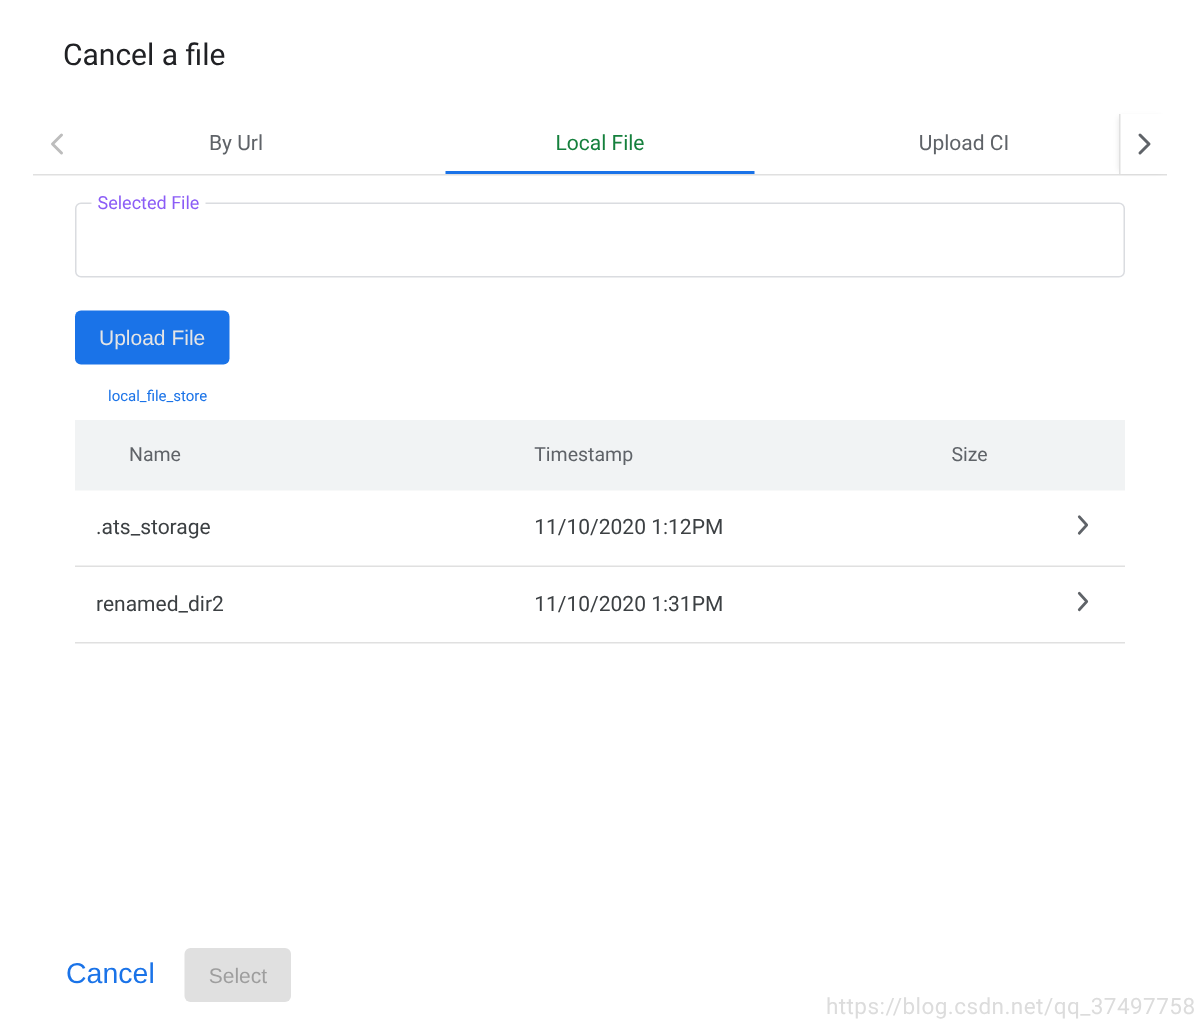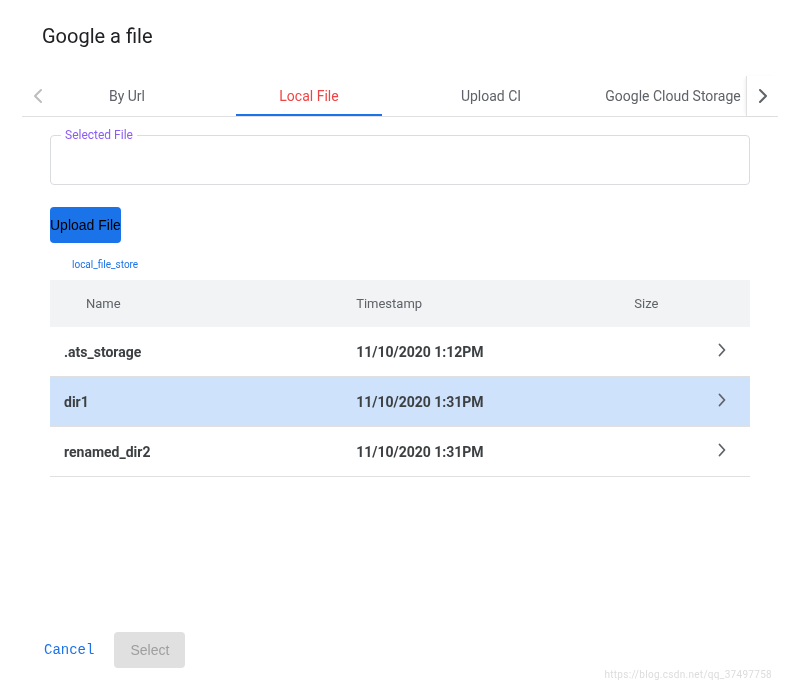--- a/index.html
+++ b/index.html
@@ -50,21 +50,21 @@
   .tab {
     flex: 1;
     text-align: center;
     padding: 12px 0 10px 0;
     font-size: 14px;
     color: #5f6368;
     cursor: pointer;
     border-bottom: 2px solid transparent;
   }
   .tab.active {
-    color: #ef4444;
+    color: #15803d;
     border-bottom: 2px solid #1a73e8;
   }
   .content {
     padding: 18px 28px 0 28px;
   }
   .field-box {
     border: 1px solid #dadce0;
     border-radius: 4px;
     position: relative;
     height: 50px;
@@ -74,24 +74,24 @@
     position: absolute;
     top: -8px;
     left: 10px;
     background: #fff;
     padding: 0 4px;
     font-size: 12px;
     color: #8b5cf6;
   }
   .upload-btn {
     background: #1a73e8;
-    color: #000000;
+    color: #e5e5e5;
     border: none;
     border-radius: 4px;
-    padding: 10px 0;
+    padding: 10px 16px;
     font-size: 14px;
     cursor: pointer;
     margin-bottom: 12px;
   }
   .breadcrumb {
     color: #1a73e8;
     font-size: 10px;
     padding: 4px 0 10px 22px;
   }
   .table {
@@ -116,84 +116,81 @@
   .table tbody tr {
     border-bottom: 1px solid #e0e0e0;
     cursor: pointer;
   }
   .table tbody tr.selected {
     background: #cfe2fb;
   }
   .table td {
     padding: 16px 14px;
     color: #3c4043;
-    font-weight: bold;
   }
   .table td.cell-name { padding-left: 14px; }
   .table td.cell-nav { text-align: right; color: #5f6368; padding-right: 24px; }
   .chev {
     display: inline-block;
   }
   .footer {
     position: absolute;
     left: 0;
     right: 0;
     bottom: 18px;
     padding: 0 44px;
     display: flex;
     align-items: center;
     gap: 20px;
   }
   .cancel-btn {
     background: none;
     border: none;
     color: #1a73e8;
-    font-size: 14px;
-    cursor: pointer;
-    font-family: Liberation Mono, monospace;
+    font-size: 19px;
+    cursor: pointer;
   }
   .select-btn {
     background: #e0e0e0;
     border: none;
     border-radius: 4px;
     color: #9e9e9e;
     font-size: 14px;
     padding: 10px 16px;
     cursor: not-allowed;
     text-align: right;
   }
   .watermark {
     position: absolute;
-    right: 28px;
+    right: 3px;
     bottom: 6px;
-    font-size: 10px;
+    font-size: 15px;
     color: #dcdcdc;
     letter-spacing: 0.3px;
   }
   svg { display: block; }
 </style>
 </head>
 <body>
 
 <div class="dialog">
-  <h1 class="title">Google a file</h1>
+  <h1 class="title">Cancel a file</h1>
 
   <div class="tabs-wrap">
     <div class="tab-arrow left">
       <span>
         <svg width="10" height="16" viewBox="0 0 10 16">
             <path d="M8 2 L2 8 L8 14" stroke="currentColor" stroke-width="2" fill="none" stroke-linecap="round" stroke-linejoin="round"></path>
           </svg>
       </span>
     </div>
     <div class="tabs">
       <div class="tab">By Url</div>
       <div class="tab active">Local File</div>
       <div class="tab">Upload CI</div>
-      <div class="tab">Google Cloud Storage</div>
     </div>
     <div class="tab-arrow right">
       <span>
         <svg width="10" height="16" viewBox="0 0 10 16">
             <path d="M2 2 L8 8 L2 14" stroke="currentColor" stroke-width="2" fill="none" stroke-linecap="round" stroke-linejoin="round"></path>
           </svg>
       </span>
     </div>
   </div>
 
@@ -217,28 +214,20 @@
       </thead>
       <tbody>
         <tr>
           <td class="cell-name">.ats_storage</td>
           <td>11/10/2020 1:12PM</td>
           <td></td>
           <td class="cell-nav"><span class="chev"><svg width="8" height="14" viewBox="0 0 8 14">
                   <path d="M1.5 1.5 L6.5 7 L1.5 12.5" stroke="currentColor" stroke-width="1.8" fill="none" stroke-linecap="round" stroke-linejoin="round"></path>
                 </svg></span></td>
         </tr>
-        <tr class="selected">
-          <td class="cell-name">dir1</td>
-          <td>11/10/2020 1:31PM</td>
-          <td></td>
-          <td class="cell-nav"><span class="chev"><svg width="8" height="14" viewBox="0 0 8 14">
-                  <path d="M1.5 1.5 L6.5 7 L1.5 12.5" stroke="currentColor" stroke-width="1.8" fill="none" stroke-linecap="round" stroke-linejoin="round"></path>
-                </svg></span></td>
-        </tr>
         <tr>
           <td class="cell-name">renamed_dir2</td>
           <td>11/10/2020 1:31PM</td>
           <td></td>
           <td class="cell-nav"><span class="chev"><svg width="8" height="14" viewBox="0 0 8 14">
                   <path d="M1.5 1.5 L6.5 7 L1.5 12.5" stroke="currentColor" stroke-width="1.8" fill="none" stroke-linecap="round" stroke-linejoin="round"></path>
                 </svg></span></td>
         </tr>
       </tbody>
     </table>

